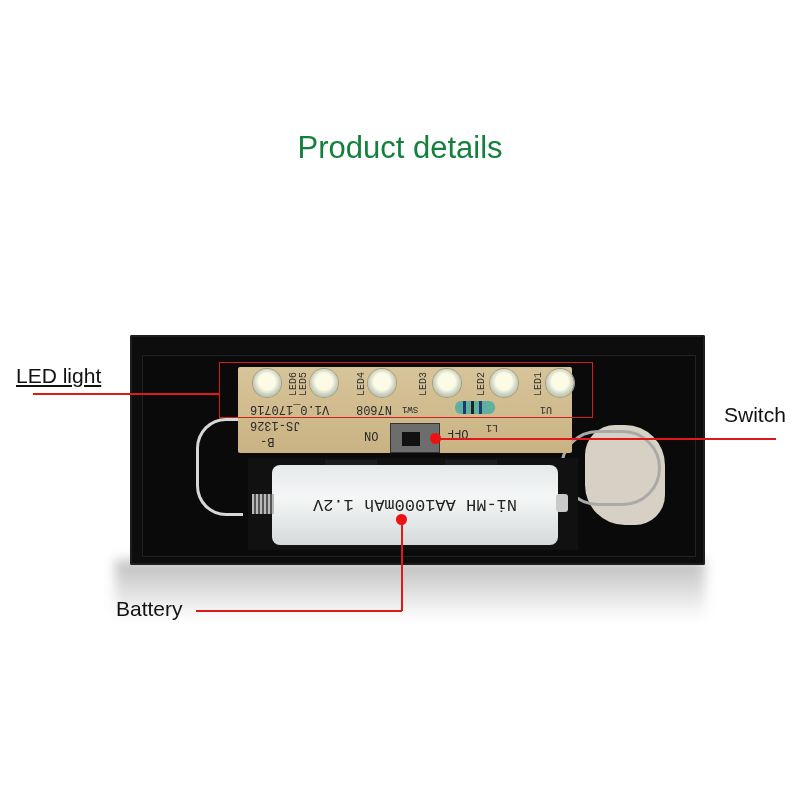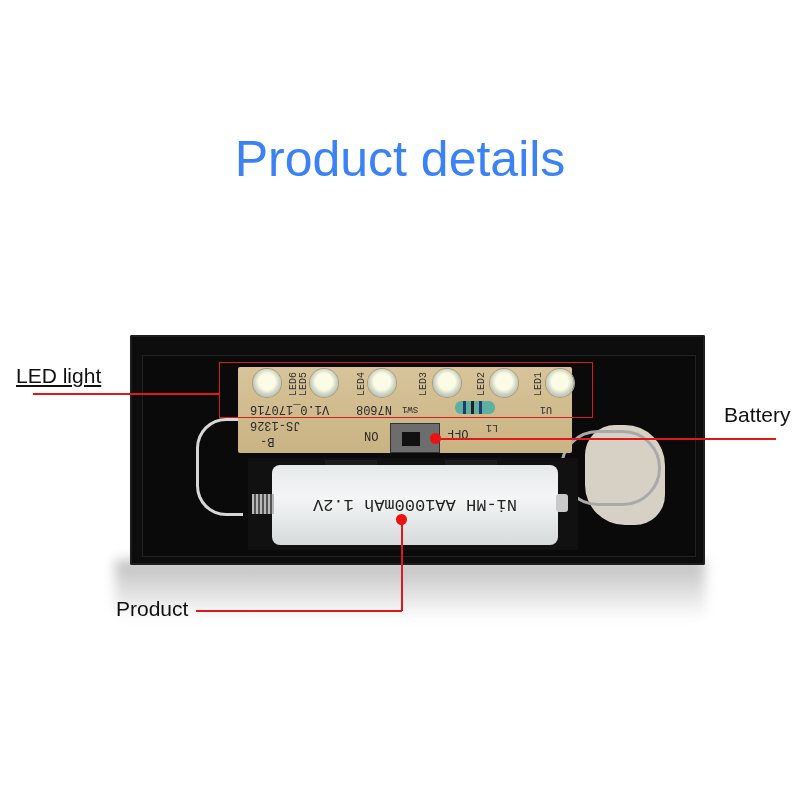--- a/index.html
+++ b/index.html
@@ -1,17 +1,17 @@
 <!DOCTYPE html>
 <html><head>
 <meta charset="utf-8">
 <style>
   html,body{margin:0;padding:0;background:#ffffff;}
   body{width:800px;height:800px;position:relative;overflow:hidden;font-family:"Liberation Sans",sans-serif;}
-  .title{position:absolute;left:0;width:800px;top:130px;text-align:center;font-size:50px;color:#3b82f6;}
+  .title{position:absolute;left:0;width:800px;top:130px;text-align:center;font-size:31px;color:#15803d;}
   .label{position:absolute;font-size:21px;color:#111;}
   .shadow{position:absolute;left:115px;top:560px;width:590px;height:60px;background:linear-gradient(#bdbdbd,#ffffff);filter:blur(6px);}
   .case{position:absolute;left:130px;top:335px;width:575px;height:230px;background:#0d0d0d;border-radius:2px;box-shadow:inset 0 0 0 2px #1e1e1e;}
   .inner{position:absolute;left:142px;top:355px;width:552px;height:200px;background:#0a0a0a;border:1px solid #222;}
   .pcb{position:absolute;left:238px;top:367px;width:334px;height:86px;background:linear-gradient(#d8c49a,#c9b383);border-radius:2px;}
   .led{position:absolute;top:4px;width:28px;height:28px;border-radius:50%;background:radial-gradient(circle at 50% 45%,#fbfbe6 0 40%,#cfd6c6 60%,#8a9a98 100%);box-shadow:0 0 0 1px #a89c7c;}
   .ledlbl{position:absolute;top:4px;font-family:"Liberation Mono",monospace;font-size:10px;color:#333;writing-mode:vertical-rl;transform:rotate(180deg);}
   .pcbtext{position:absolute;font-family:"Liberation Mono",monospace;font-size:12px;color:#2a2a2a;transform:rotate(180deg);white-space:nowrap;}
   .resistor{position:absolute;left:455px;top:401px;width:40px;height:13px;border-radius:6px;background:linear-gradient(90deg,#5fb0a0 0 20%,#1a3d6b 20% 28%,#5fb0a0 28% 40%,#222 40% 48%,#5fb0a0 48% 60%,#1a3d6b 60% 68%,#5fb0a0 68%);}
   .switch{position:absolute;left:390px;top:423px;width:48px;height:28px;background:#6d6d6d;border:1px solid #333;}
@@ -73,20 +73,20 @@
 <div class="clip" style="left:445px;"></div>
 <div class="battery"></div>
 <div class="batttext">Ni-MH AA1000mAh 1.2V</div>
 <div style="position:absolute;left:252px;top:494px;width:22px;height:20px;background:repeating-linear-gradient(90deg,#b9b9b9 0 2px,#555 2px 4px);"></div>
 <div style="position:absolute;left:556px;top:494px;width:12px;height:18px;background:#c9c9c9;border-radius:3px;"></div>
 
 <div class="label" style="left:16px;top:364px;text-decoration:underline;">LED light</div>
 <div class="redline" style="left:33px;top:393px;width:187px;height:1.5px;"></div>
 <div class="redbox" style="left:219px;top:362px;width:372px;height:54px;"></div>
 
-<div class="label" style="left:724px;top:403px;">Battery</div>
+<div class="label" style="left:724px;top:403px;">Switch</div>
 <div class="dot" style="left:430px;top:433px;"></div>
 <div class="redline" style="left:436px;top:438px;width:340px;height:1.5px;"></div>
 
-<div class="label" style="left:116px;top:597px;">Product</div>
+<div class="label" style="left:116px;top:597px;">Battery</div>
 <div class="dot" style="left:396px;top:514px;"></div>
 <div class="redline" style="left:401px;top:520px;width:1.5px;height:91px;"></div>
 <div class="redline" style="left:196px;top:610px;width:206px;height:1.5px;"></div>
 
 </body></html>

